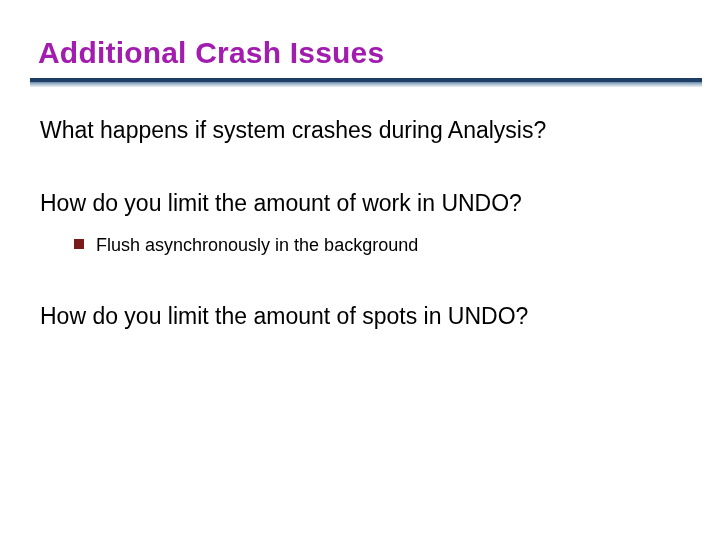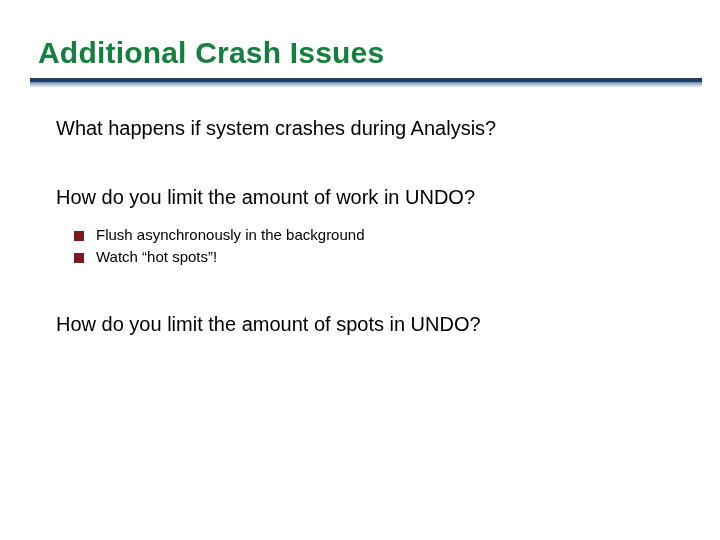--- a/index.html
+++ b/index.html
@@ -15,21 +15,21 @@
   .slide {
     position: relative;
     width: 720px;
     height: 540px;
     box-sizing: border-box;
     padding: 36px 38px 0 38px;
   }
   .title {
     font-size: 30px;
     font-weight: bold;
-    color: #15803d;
+    color: #a21caf;
     margin: 0 0 8px 0;
     letter-spacing: 0.2px;
   }
   .title-rule {
     position: relative;
     height: 10px;
     margin-bottom: 28px;
   }
   .title-rule .bar-dark {
     position: absolute;
@@ -44,36 +44,36 @@
     left: -8px;
     right: -20px;
     top: 4px;
     height: 5px;
     background: linear-gradient(#6b8bab, #c9d6e3 70%, #e7edf3);
   }
   .body {
     padding-left: 2px;
   }
   .q {
-    font-size: 20px;
+    font-size: 23px;
     color: #000;
-    margin: 0 0 44px 16px;
+    margin: 0 0 44px 0;
     line-height: 1.25;
   }
   .q.tight {
     margin-bottom: 14px;
   }
   .sublist {
     list-style: none;
     padding: 0 0 0 34px;
     margin: 0 0 44px 0;
   }
   .sublist li {
     position: relative;
-    font-size: 15px;
+    font-size: 18px;
     line-height: 1.45;
     padding-left: 22px;
   }
   .sublist li .sq {
     position: absolute;
     left: 0;
     top: 7px;
     width: 10px;
     height: 10px;
     background: #7a1b1b;
@@ -94,22 +94,18 @@
   <div class="body">
 
     <p class="q">What happens if system crashes during Analysis?</p>
 
     <p class="q tight">How do you limit the amount of work in UNDO?</p>
     <ul class="sublist">
       <li>
         <span class="sq"></span>
         <span>Flush asynchronously in the background</span>
       </li>
-      <li>
-        <span class="sq"></span>
-        <span>Watch “hot spots”!</span>
-      </li>
     </ul>
 
     <p class="q tight">How do you limit the amount of spots in UNDO?</p>
 
   </div>
 </div>
 
 </body></html>

